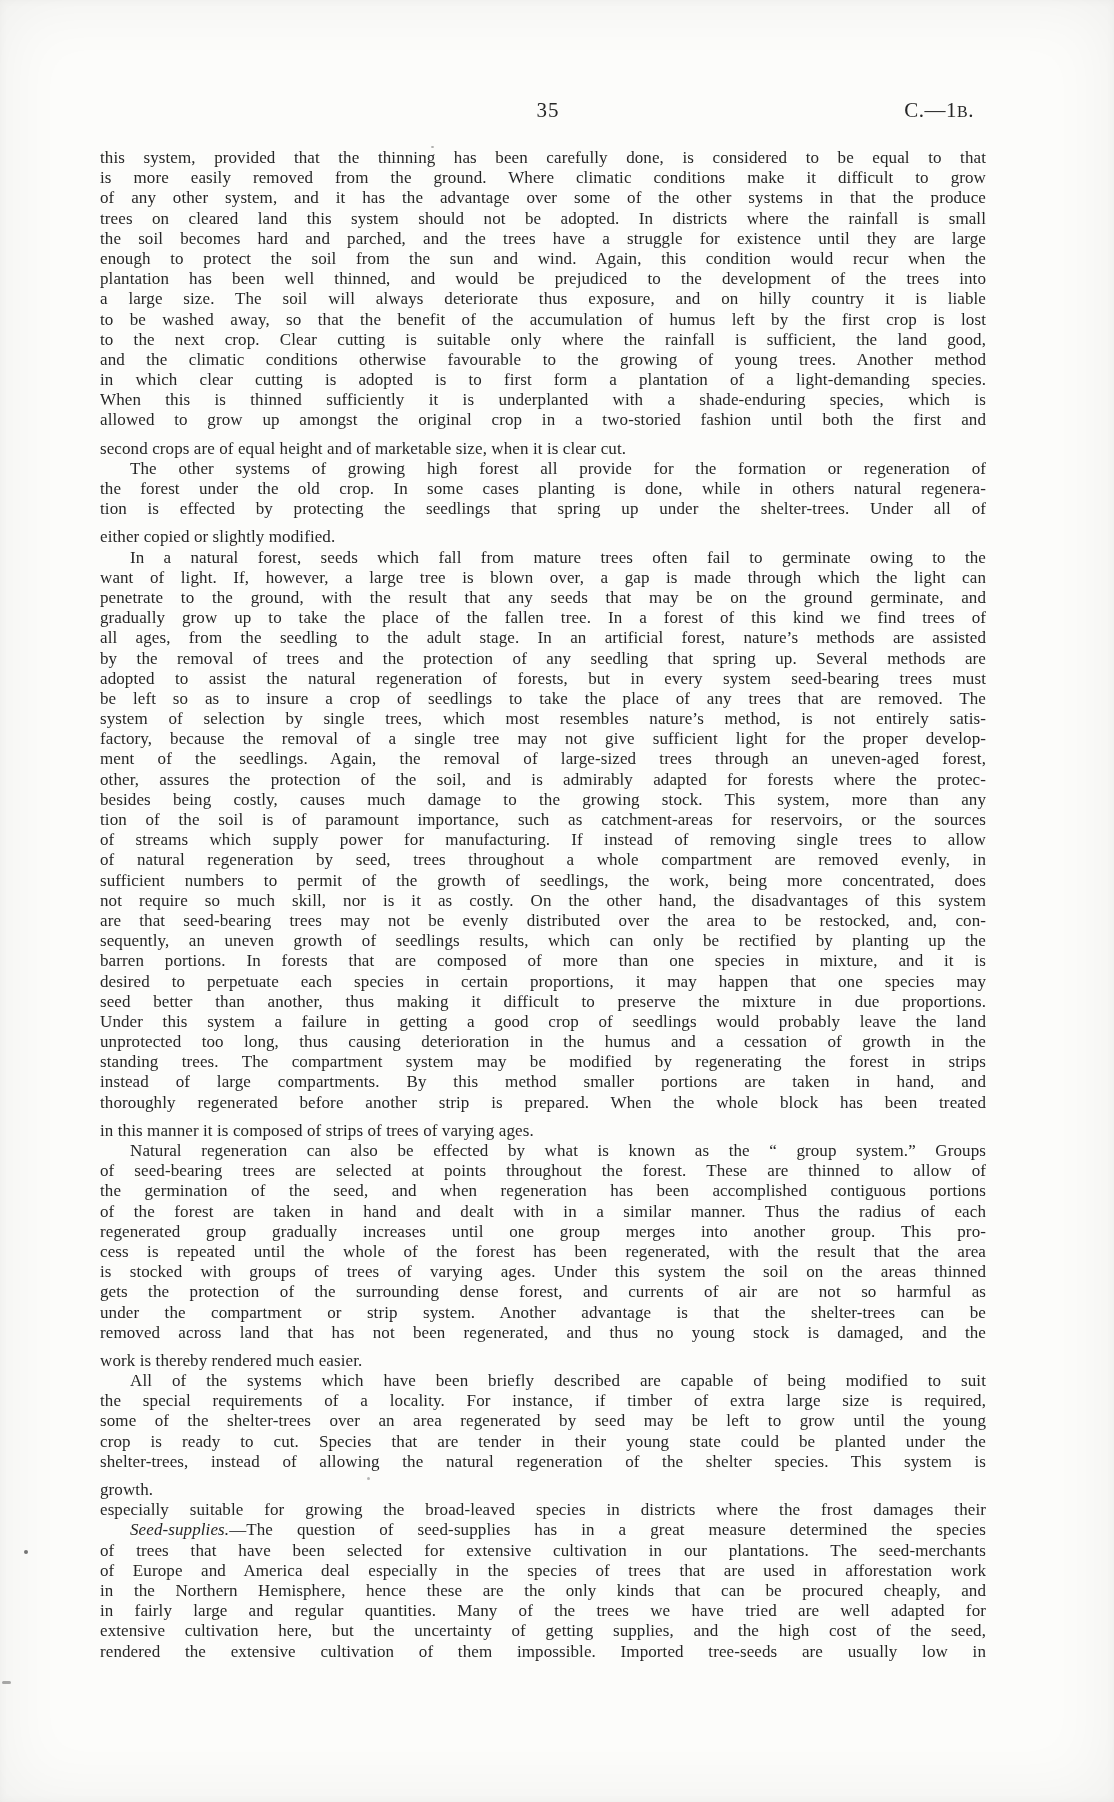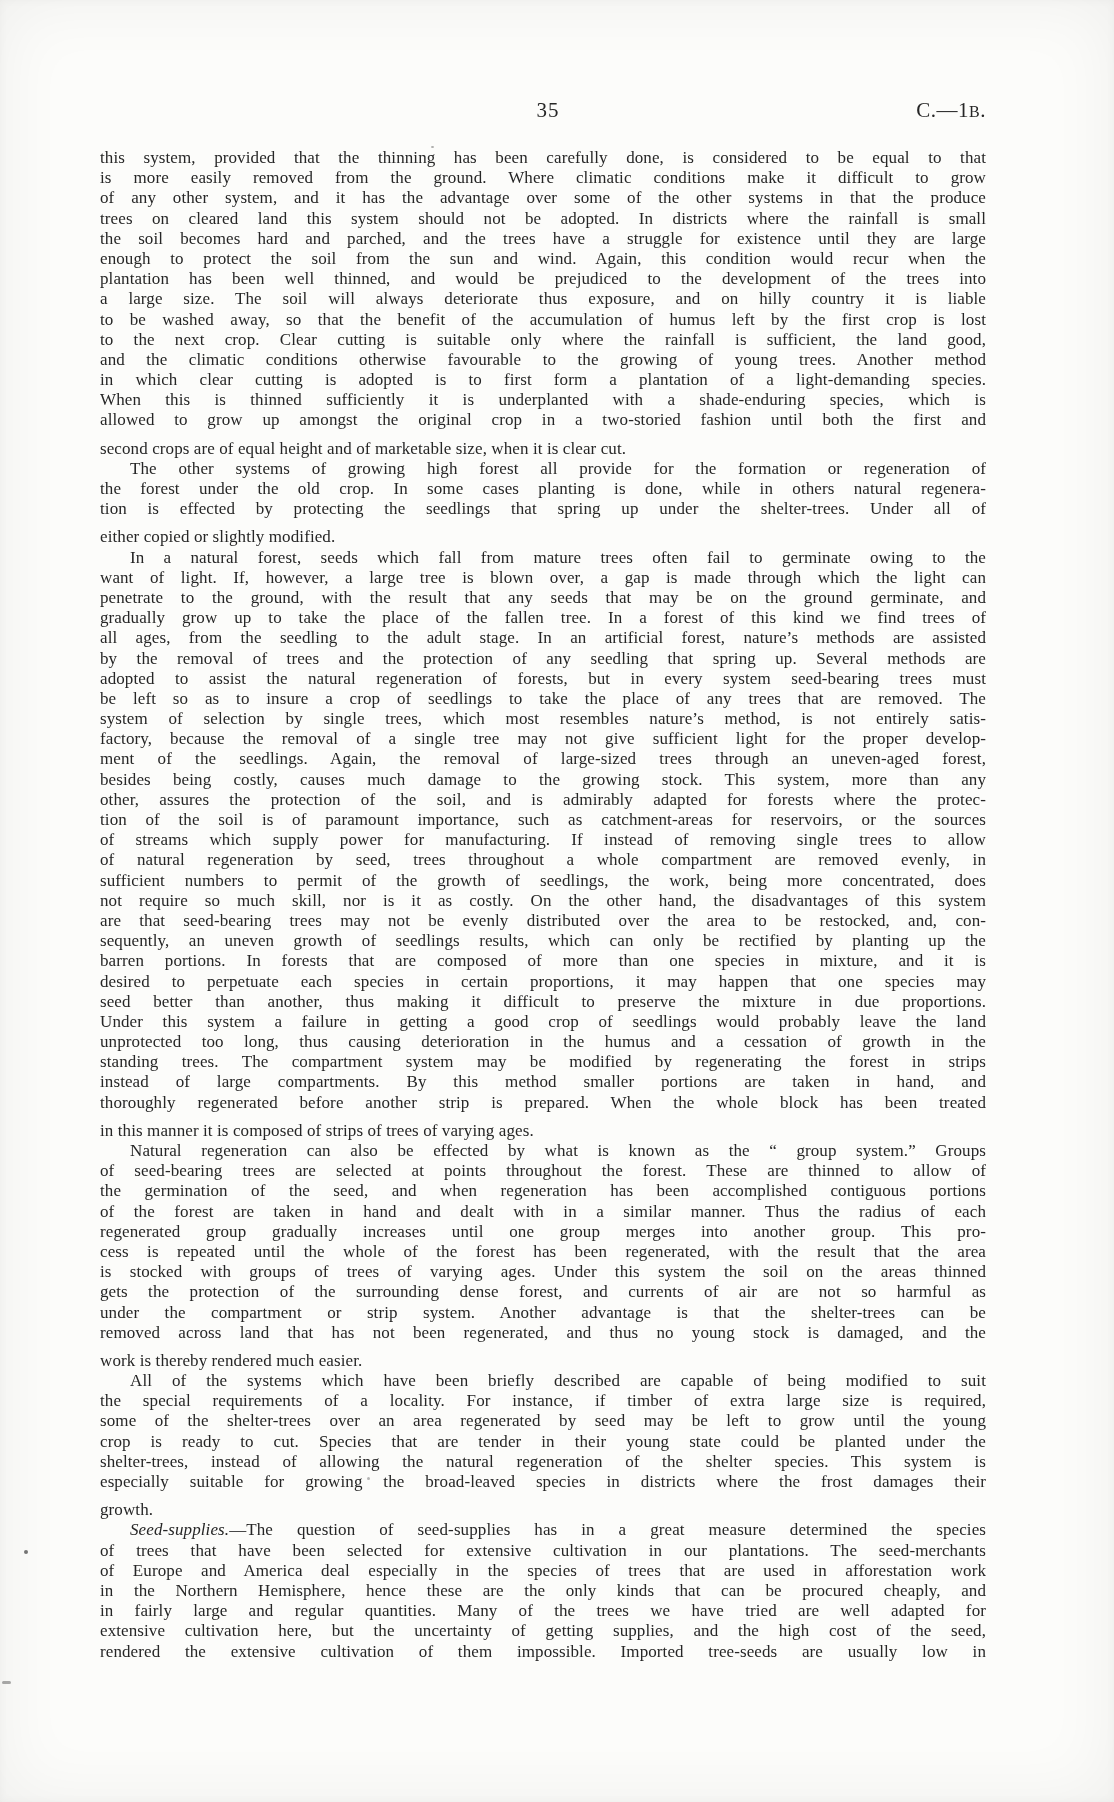--- a/index.html
+++ b/index.html
@@ -38,21 +38,21 @@
     position: absolute;
     left: 0;
     right: 16px;
     text-align: center;
     padding-left: 26px;
     font-size: 21px;
     letter-spacing: 1px;
   }
   .docref {
     position: absolute;
-    right: 0;
+    right: 12px;
     top: 0;
     font-size: 21px;
     letter-spacing: 0.5px;
   }
   .docref .sc {
     font-size: 16px;
   }
   .body {
     margin-top: 22px;
   }
@@ -126,22 +126,22 @@
           <div class="line">want of light.  If, however, a large tree is blown over, a gap is made through which the light can</div>
           <div class="line">penetrate to the ground, with the result that any seeds that may be on the ground germinate, and</div>
           <div class="line">gradually grow up to take the place of the fallen tree.  In a forest of this kind we find trees of</div>
           <div class="line">all ages, from the seedling to the adult stage.  In an artificial forest, nature’s methods are assisted</div>
           <div class="line">by the removal of trees and the protection of any seedling that spring up.  Several methods are</div>
           <div class="line">adopted to assist the natural regeneration of forests, but in every system seed-bearing trees must</div>
           <div class="line">be left so as to insure a crop of seedlings to take the place of any trees that are removed.  The</div>
           <div class="line">system of selection by single trees, which most resembles nature’s method, is not entirely satis-</div>
           <div class="line">factory, because the removal of a single tree may not give sufficient light for the proper develop-</div>
           <div class="line">ment of the seedlings.  Again, the removal of large-sized trees through an uneven-aged forest,</div>
+          <div class="line">other, assures the protection of the soil, and is admirably adapted for forests where the protec-</div>
           <div class="line">besides being costly, causes much damage to the growing stock.  This system, more than any</div>
-          <div class="line">other, assures the protection of the soil, and is admirably adapted for forests where the protec-</div>
           <div class="line">tion of the soil is of paramount importance, such as catchment-areas for reservoirs, or the sources</div>
           <div class="line">of streams which supply power for manufacturing.  If instead of removing single trees to allow</div>
           <div class="line">of natural regeneration by seed, trees throughout a whole compartment are removed evenly, in</div>
           <div class="line">sufficient numbers to permit of the growth of seedlings, the work, being more concentrated, does</div>
           <div class="line">not require so much skill, nor is it as costly.  On the other hand, the disadvantages of this system</div>
           <div class="line">are that seed-bearing trees may not be evenly distributed over the area to be restocked, and, con-</div>
           <div class="line">sequently, an uneven growth of seedlings results, which can only be rectified by planting up the</div>
           <div class="line">barren portions.  In forests that are composed of more than one species in mixture, and it is</div>
           <div class="line">desired to perpetuate each species in certain proportions, it may happen that one species may</div>
           <div class="line">seed better than another, thus making it difficult to preserve the mixture in due proportions.</div>
@@ -164,22 +164,22 @@
           <div class="line">under the compartment or strip system.  Another advantage is that the shelter-trees can be</div>
           <div class="line">removed across land that has not been regenerated, and thus no young stock is damaged, and the</div>
           <div class="line last">work is thereby rendered much easier.</div>
         </div>
         <div class="para">
           <div class="line indent">All of the systems which have been briefly described are capable of being modified to suit</div>
           <div class="line">the special requirements of a locality.  For instance, if timber of extra large size is required,</div>
           <div class="line">some of the shelter-trees over an area regenerated by seed may be left to grow until the young</div>
           <div class="line">crop is ready to cut.  Species that are tender in their young state could be planted under the</div>
           <div class="line">shelter-trees, instead of allowing the natural regeneration of the shelter species.  This system is</div>
+          <div class="line last">growth.</div>
           <div class="line">especially suitable for growing the broad-leaved species in districts where the frost damages their</div>
-          <div class="line last">growth.</div>
         </div>
         <div class="para">
           <div class="line indent"><i>Seed-supplies.</i>—The question of seed-supplies has in a great measure determined the species</div>
           <div class="line">of trees that have been selected for extensive cultivation in our plantations.  The seed-merchants</div>
           <div class="line">of Europe and America deal especially in the species of trees that are used in afforestation work</div>
           <div class="line">in the Northern Hemisphere, hence these are the only kinds that can be procured cheaply, and</div>
           <div class="line">in fairly large and regular quantities.  Many of the trees we have tried are well adapted for</div>
           <div class="line">extensive cultivation here, but the uncertainty of getting supplies, and the high cost of the seed,</div>
           <div class="line">rendered the extensive cultivation of them impossible.  Imported tree-seeds are usually low in</div>
         </div>

